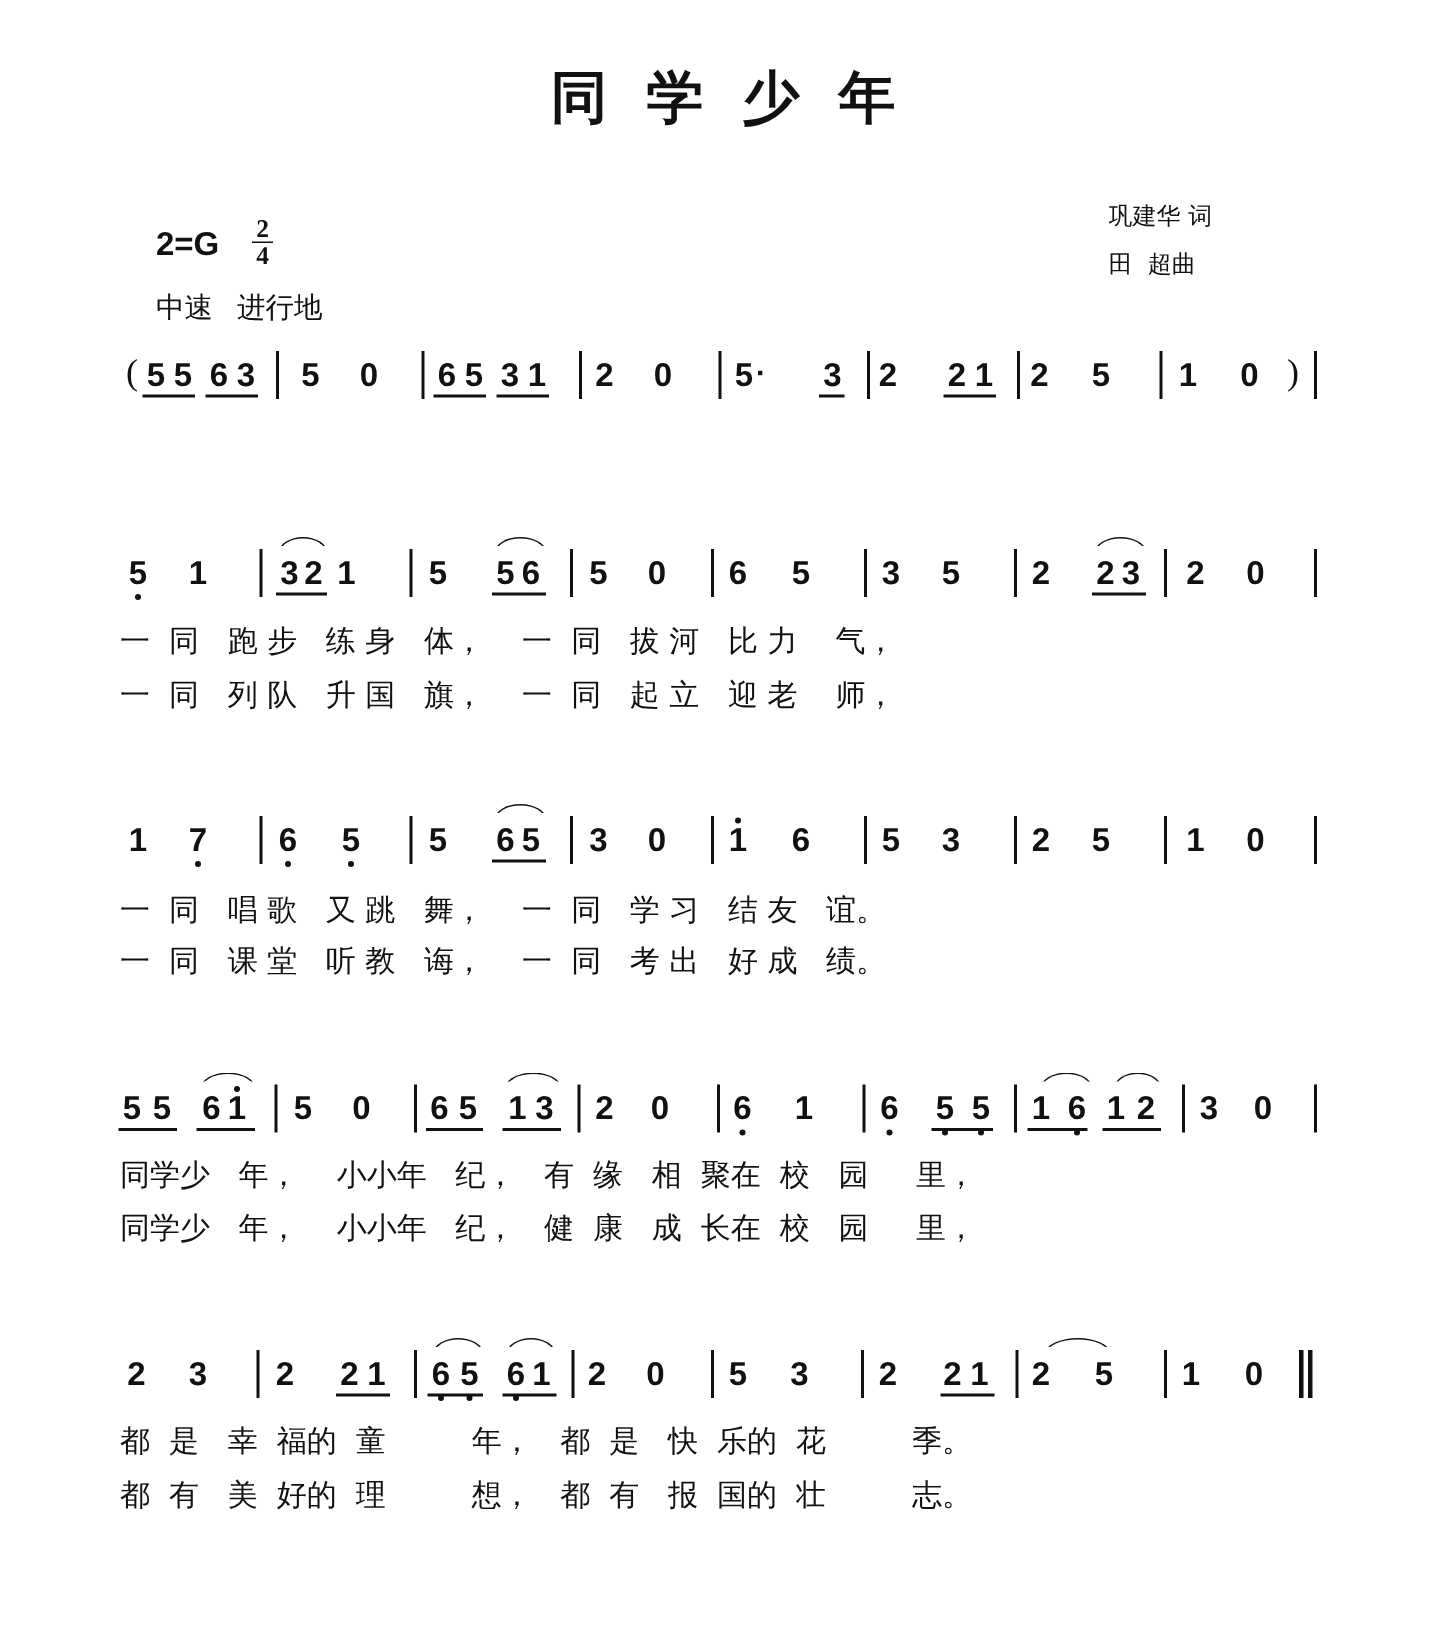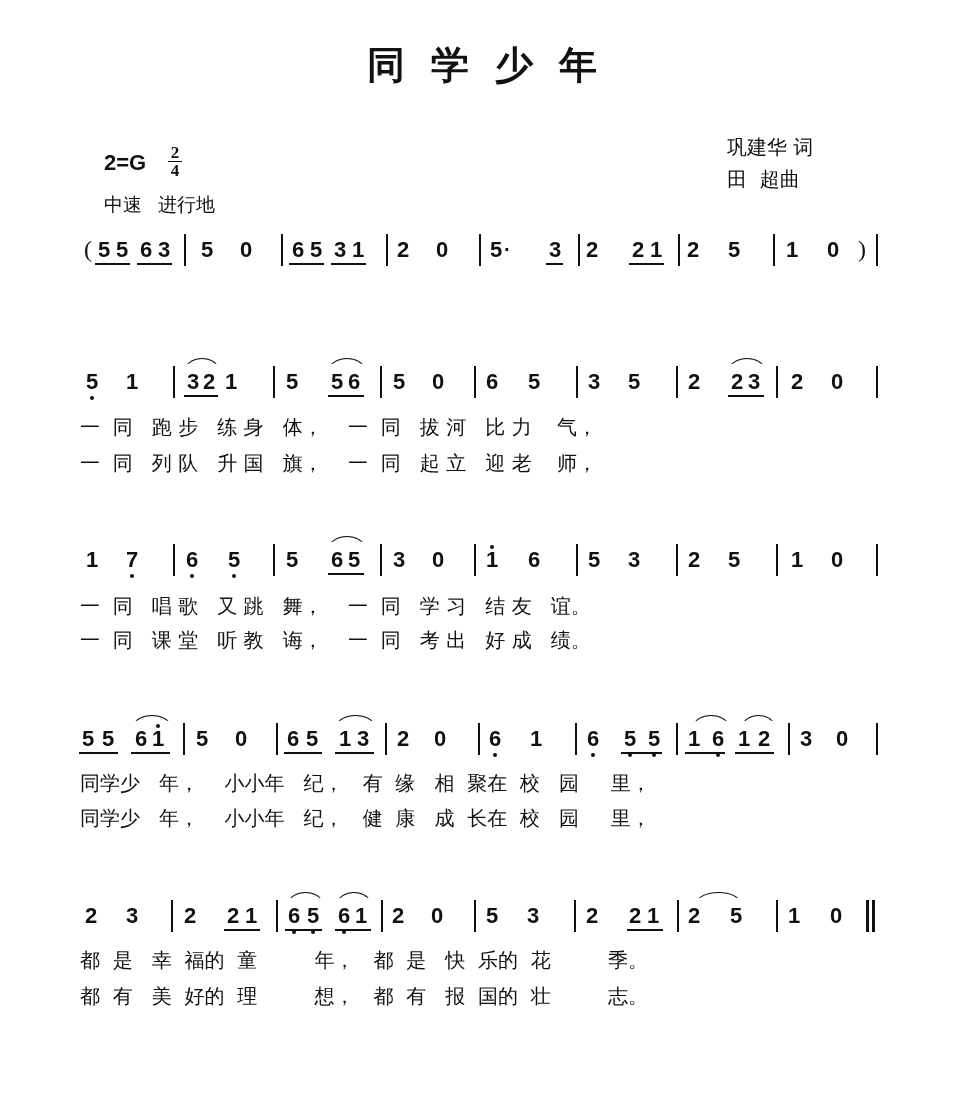--- a/index.html
+++ b/index.html
@@ -4,21 +4,21 @@
 <style>
   html, body { margin:0; padding:0; background:#ffffff; }
   body { width:964px; height:1095px; position:relative; overflow:hidden; color:#111; }
   .abs { position:absolute; }
   .title { left:0; width:964px; top:40px; text-align:center; font-family:"DejaVu Serif", serif; font-size:38px; font-weight:bold; letter-spacing:26px; text-indent:26px; }
   .key { left:104px; top:150px; font-family:"Liberation Serif", serif; font-size:22px; }
   .key b { font-family:"Liberation Sans", sans-serif; font-weight:bold; }
   .ts { left:168px; top:144px; width:14px; font-family:"Liberation Serif", serif; font-weight:bold; font-size:17px; text-align:center; line-height:17px; }
   .ts .num { border-bottom:1.5px solid #111; }
   .tempo { left:104px; top:192px; font-family:"DejaVu Sans", sans-serif; font-size:19px; word-spacing:10px; }
-  .credit { font-family:"DejaVu Sans", sans-serif; font-size:20px; }
+  .credit { font-family:"DejaVu Sans", sans-serif; font-size:16px;margin-left:12px; }
   .note { font-family:"Liberation Sans", sans-serif; font-weight:bold; font-size:22px; line-height:24px; width:16px; text-align:center; }
   .dot-below::after { content:""; position:absolute; left:6px; top:26px; width:4px; height:4px; border-radius:50%; background:#111; }
   .dot-above::before { content:""; position:absolute; left:6px; top:-3px; width:4px; height:4px; border-radius:50%; background:#111; }
   .ul { height:2px; background:#111; }
   .bar { width:2px; height:32px; background:#111; }
   .dbar { width:3px; height:32px; background:#111; }
   .slur-arc { border-top:1.6px solid #111; border-radius:50% 50% 0 0 / 100% 100% 0 0; height:9px; border-left:1.6px solid #111; border-right:1.6px solid #111; border-bottom:none; clip-path: inset(0 0 40% 0); }
   .paren { font-family:"Liberation Serif", serif; font-size:24px; line-height:24px; }
   .aug { font-family:"Liberation Sans", sans-serif; font-weight:bold; font-size:20px; }
   .lyric { font-family:"DejaVu Serif", serif; font-size:20px; line-height:22px; white-space:pre; }

